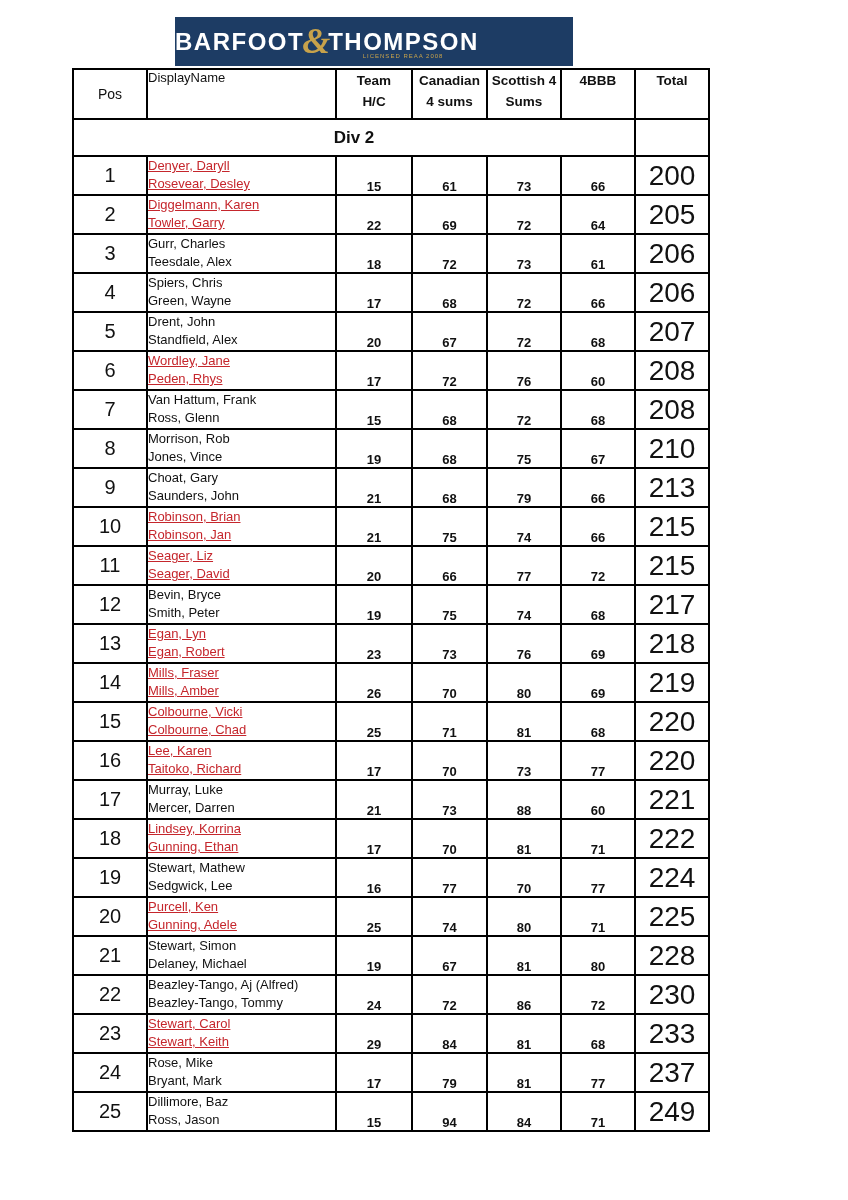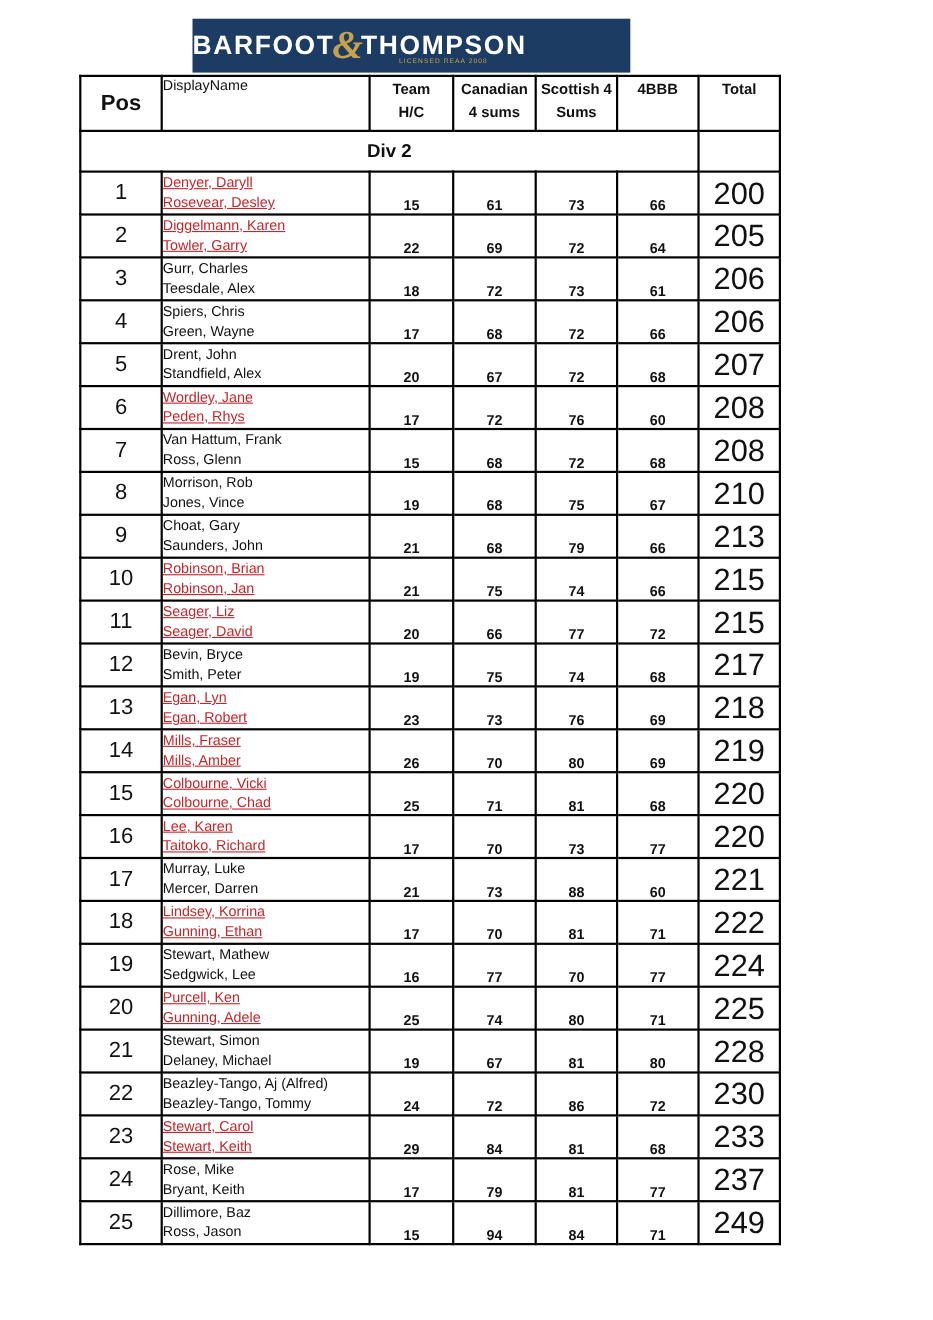--- a/index.html
+++ b/index.html
@@ -64,21 +64,21 @@
   table.results td, table.results th {
     border: 2px solid var(--line);
     padding: 0;
     background: #fff;
     overflow: hidden;
   }
 
   
   tr.head { height: 50px; }
   th.h-pos {
-    font-size: 20px; font-weight: bold;
+    font-size: 14px; font-weight: normal;
     text-align: center; vertical-align: middle;
   }
   th.h-name {
     font-size: 13px; font-weight: normal;
     text-align: left; vertical-align: top;
     padding: 3px 5px;
     margin-left: 20px;
   }
   th.h-num {
     font-size: 13.5px; font-weight: bold;
@@ -435,21 +435,21 @@
     <td class="c-num">29</td>
     <td class="c-num">84</td>
     <td class="c-num">81</td>
     <td class="c-num">68</td>
     <td class="c-total">233</td>
   </tr>
       <tr class="datarow">
     <td class="c-pos">24</td>
     <td class="c-name">
       <span class="p1">Rose, Mike</span>
-      <span class="p2">Bryant, Keith</span>
+      <span class="p2">Bryant, Mark</span>
     </td>
     <td class="c-num">17</td>
     <td class="c-num">79</td>
     <td class="c-num">81</td>
     <td class="c-num">77</td>
     <td class="c-total">237</td>
   </tr>
       <tr class="datarow">
     <td class="c-pos">25</td>
     <td class="c-name">

